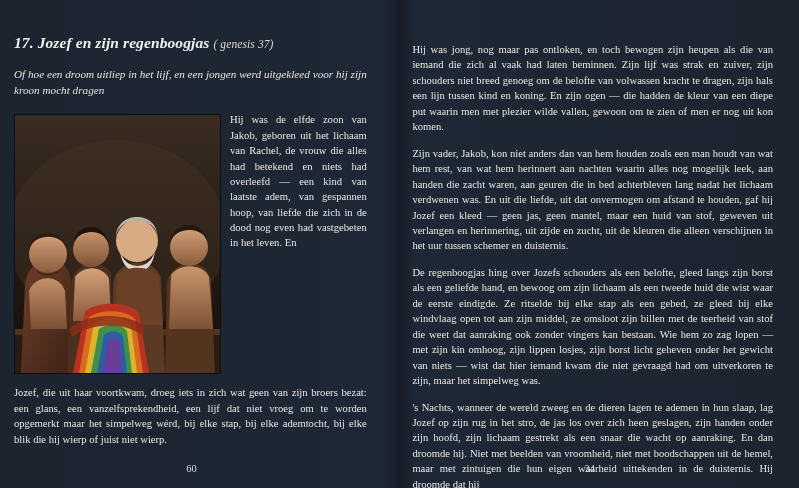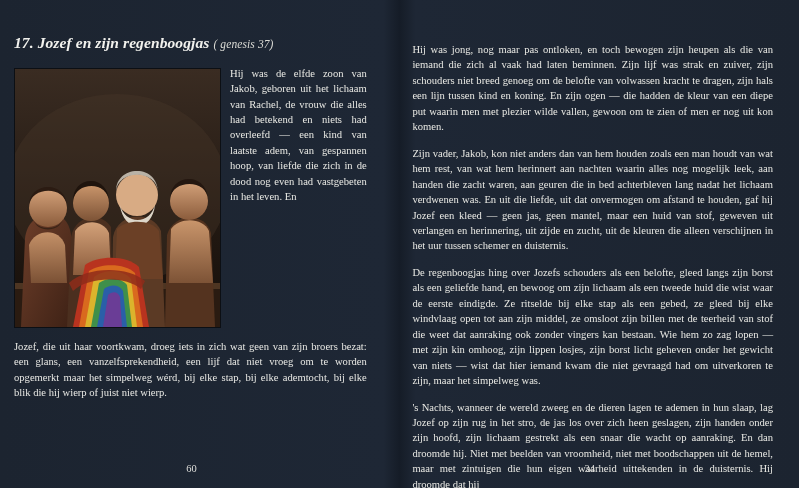--- a/index.html
+++ b/index.html
@@ -127,20 +127,21 @@
 <div class="book">
   <div class="spread">
 
     <div class="page page-left">
 
       <h1 class="chapter-title">
         <span>17. Jozef en zijn regenboogjas</span>
         <span class="chapter-ref">( genesis 37)</span>
       </h1>
 
+      <p class="subtitle">Of hoe een droom uitliep in het lijf, en een jongen werd uitgekleed voor hij zijn kroon mocht dragen</p>
 
       <div class="flow clearfix">
 
         <div class="illus">
           <svg width="205" height="258" viewBox="0 0 205 258" xmlns="http://www.w3.org/2000/svg">
             <defs>
               <linearGradient id="bgG" x1="0" y1="0" x2="0" y2="1">
                 <stop offset="0%" stop-color="#3a2c22"></stop>
                 <stop offset="55%" stop-color="#241a13"></stop>
                 <stop offset="100%" stop-color="#140e0a"></stop>

